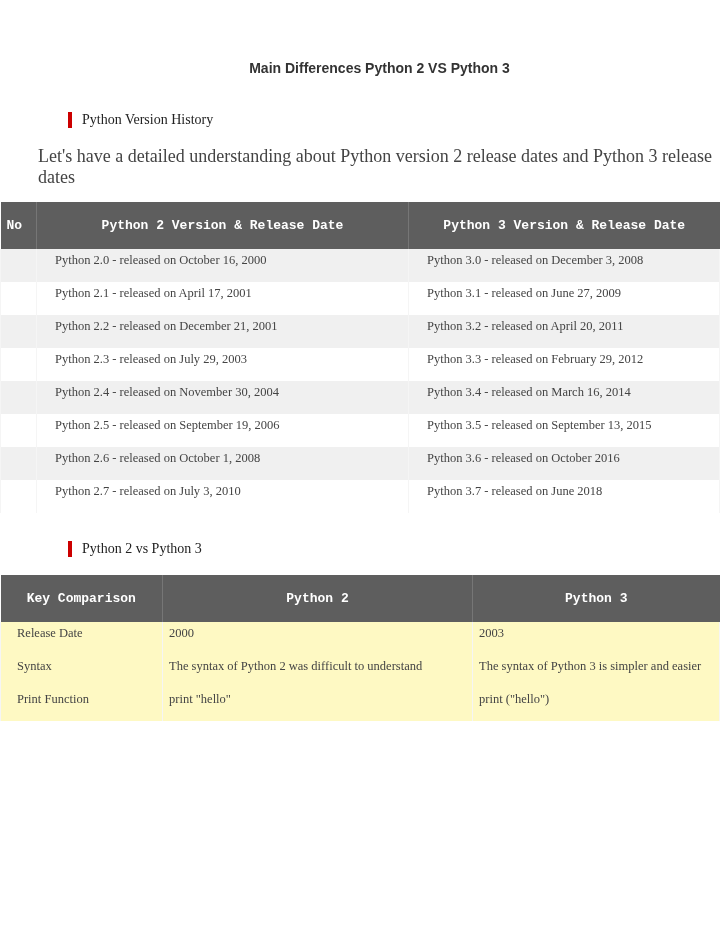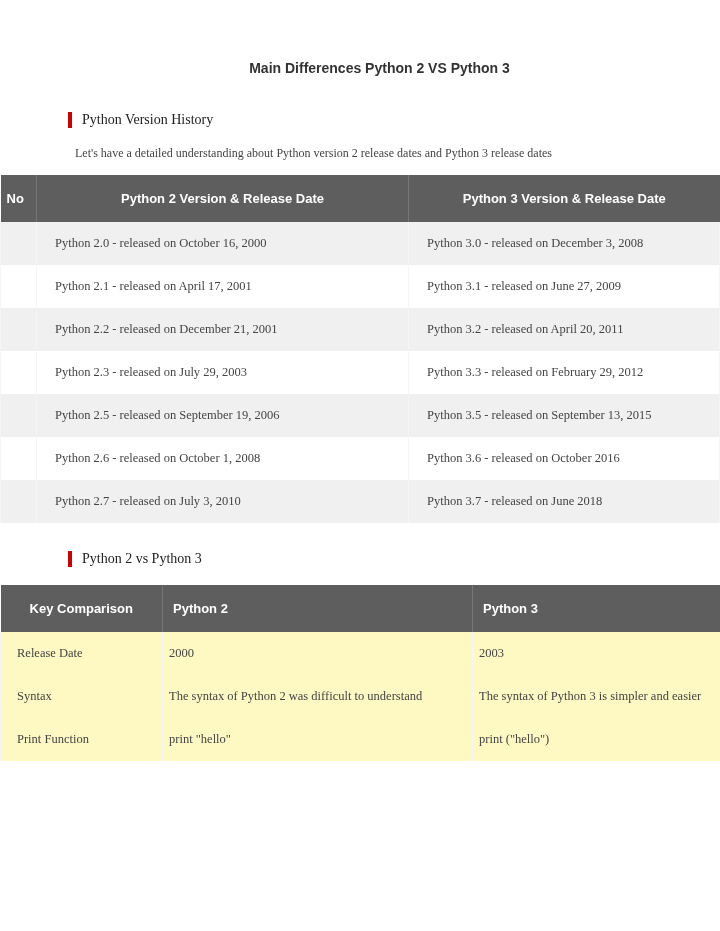--- a/index.html
+++ b/index.html
@@ -31,58 +31,58 @@
     height: 16px;
     background: #c00;
     margin-right: 10px;
   }
   .section-heading-text {
     font-weight: normal;
     font-size: 14px;
     color: #222;
   }
   .intro-text {
-    font-size: 12px;
+    font-size: 18px;
     color: #444;
-    margin: 0 0 14px 75px;
+    margin: 0 0 14px 38px;
   }
   table {
     width: 100%;
     border-collapse: collapse;
     font-size: 12.5px;
     color: #444;
     margin-bottom: 28px;
   }
   thead th {
     background: #5e5e5e;
     color: #fff;
     font-weight: bold;
     padding: 16px 10px;
     text-align: center;
-    font-family: Liberation Sans, sans-serif;
+    font-family: Liberation Mono, monospace;
     font-size: 13px;
   }
   thead th:first-child {
     text-align: left;
     padding-left: 6px;
   }
   tbody tr:nth-child(odd) { background: #f0f0f0; }
   tbody tr:nth-child(even) { background: #ffffff; }
   tbody td {
-    padding: 14px 10px 14px 10px;
+    padding: 4px 10px 14px 10px;
     vertical-align: top;
     border-left: 1px solid #f5f5f5;
     border-right: 1px solid #f5f5f5;
   }
   .t1 td:nth-child(1) { width: 36px; padding-left:6px; }
   .t1 td:nth-child(2) { width: 372px; padding-left: 18px; }
   .t1 td:nth-child(3) { padding-left: 18px; }
   .t1 thead th:nth-child(1) { width:36px; }
   .t1 thead th:nth-child(2) { width:372px; }
-  .t2 thead th { text-align:left; }
+  .t2 thead th { text-align:center; }
   .t2 thead th:nth-child(1){ width:162px; text-align:center; padding-left:10px;}
   .t2 thead th:nth-child(2){ width:310px;}
   .t2 tbody td:nth-child(1){ width:162px; padding-left:16px;}
   .t2 tbody td:nth-child(2){ width:310px; padding-left:6px;}
   .t2 tbody td:nth-child(3){ padding-left:6px;}
   .t2 tbody tr { background:#fef9c3; }
   .th-divider { border-right: 1px solid rgba(255,255,255,0.15); }
 </style>
 </head>
 <body>
@@ -119,20 +119,25 @@
         </tr>
         <tr>
           <td></td>
           <td>Python 2.2 - released on December 21, 2001</td>
           <td>Python 3.2 - released on April 20, 2011</td>
         </tr>
         <tr>
           <td></td>
           <td>Python 2.3 - released on July 29, 2003</td>
           <td>Python 3.3 - released on February 29, 2012</td>
+        </tr>
+        <tr>
+          <td></td>
+          <td>Python 2.4 - released on November 30, 2004</td>
+          <td>Python 3.4 - released on March 16, 2014</td>
         </tr>
         <tr>
           <td></td>
           <td>Python 2.5 - released on September 19, 2006</td>
           <td>Python 3.5 - released on September 13, 2015</td>
         </tr>
         <tr>
           <td></td>
           <td>Python 2.6 - released on October 1, 2008</td>
           <td>Python 3.6 - released on October 2016</td>

